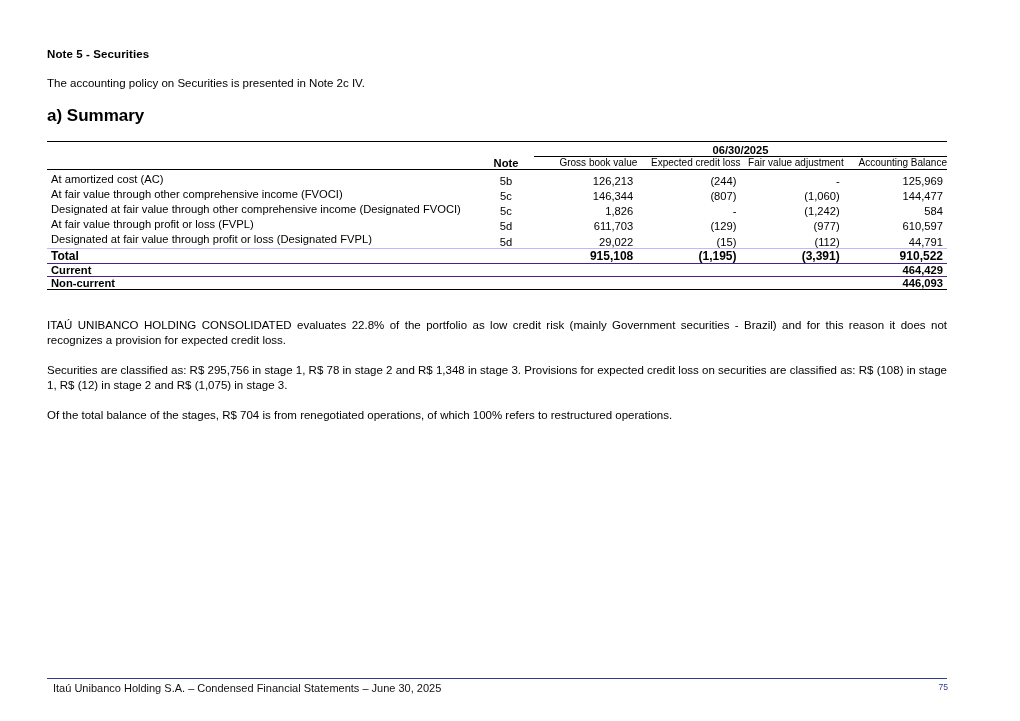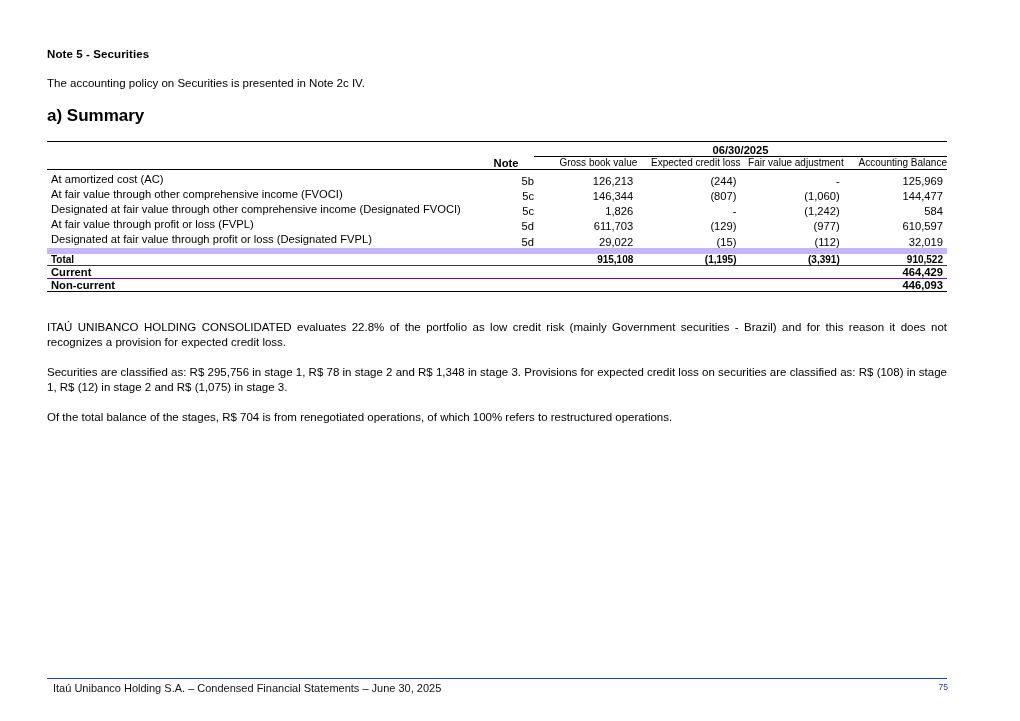--- a/index.html
+++ b/index.html
@@ -91,31 +91,31 @@
     font-size: 11.2px;
   }
   .body-row td.desc {
     text-align: left;
     padding-left: 4px;
     padding-right: 8px;
     text-align: justify;
     line-height: 1.35;
   }
   .body-row td.note {
-    text-align: right;
+    text-align: center;
   }
   .body-row td.num {
     text-align: right;
     padding-right: 4px;
   }
   .total-row td {
     font-weight: bold;
-    border-top: 6px solid #c4b5fd;
+    border-top: 1px solid #c4b5fd;
     padding: 4px 0 4px 0;
-    font-size: 10px;
+    font-size: 12px;
   }
   .total-row td.desc { padding-left: 4px; text-align: left; }
   .total-row td.num { text-align: right; padding-right: 4px; }
 
   .cur-row td {
     font-weight: bold;
     border-top: 1px solid #4c1d95;
     padding: 4px 0 4px 0;
     font-size: 11.2px;
   }
@@ -229,21 +229,21 @@
           <td class="num">(977)</td>
           <td class="num">610,597</td>
         </tr>
 
         <tr class="body-row">
           <td class="desc">Designated at fair value through profit or loss (Designated FVPL)</td>
           <td class="note">5d</td>
           <td class="num">29,022</td>
           <td class="num">(15)</td>
           <td class="num">(112)</td>
-          <td class="num">32,019</td>
+          <td class="num">44,791</td>
         </tr>
 
         <tr class="total-row">
           <td class="desc">Total</td>
           <td class="note"></td>
           <td class="num">915,108</td>
           <td class="num">(1,195)</td>
           <td class="num">(3,391)</td>
           <td class="num">910,522</td>
         </tr>

